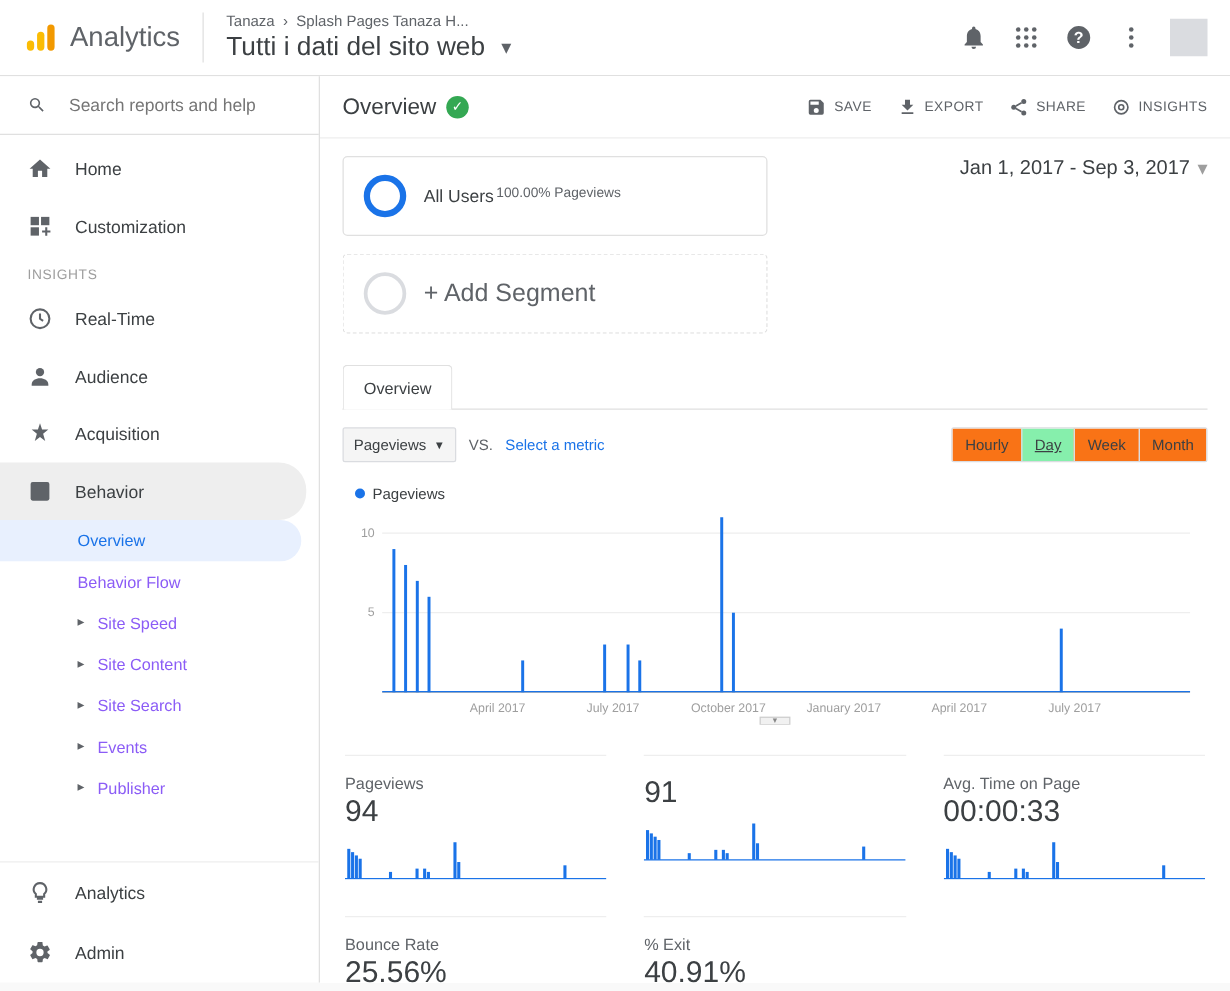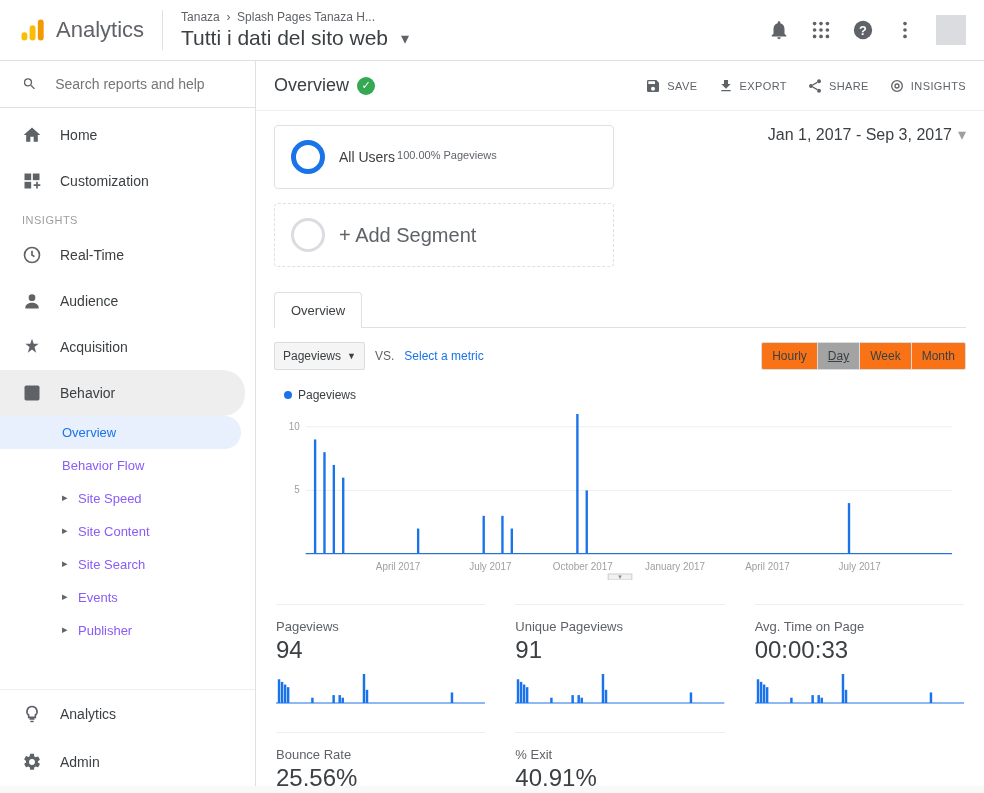--- a/index.html
+++ b/index.html
@@ -61,21 +61,21 @@
 .tab { padding:10px 16px; font-size:13px; color:#5f6368; border:1px solid transparent; border-bottom:none; background:#f5f5f5; cursor:pointer; border-radius:4px 4px 0 0;}
 .tab.active { background:#fff; border-color:#e0e0e0; color:#3c4043; font-weight:500; position:relative; top:1px;}
 
 .chart-controls { display:flex; align-items:center; padding:14px 0; gap:10px; }
 .metric-btn { border:1px solid #dadce0; background:#f5f5f5; padding:6px 8px; font-size:12px; color:#3c4043; border-radius:2px; display:flex; align-items:center; gap:6px; cursor:pointer;}
 .vs { font-size:12px; color:#5f6368; }
 .select-metric { font-size:12px; color:#1a73e8; cursor:pointer;}
 .granularity { margin-left:auto; display:flex; border:1px solid #dadce0; border-radius:2px; overflow:hidden;}
 .gran-btn { padding:6px 10px; font-size:12px; color:#3c4043; border-left:1px solid #dadce0; cursor:pointer; background:#f97316;}
 .gran-btn:first-child { border-left:none; }
-.gran-btn.active { background:#a3a3a3;text-decoration:underline; }
+.gran-btn.active { background:#86efac;text-decoration:underline; }
 
 .legend { display:flex; align-items:center; gap:6px; font-size:12px; color:#3c4043; padding:4px 10px;}
 .legend-dot { width:8px; height:8px; border-radius:50%; background:#1a73e8; }
 
 .chart-area { position:relative; height:170px; margin:4px 10px 0 10px; }
 .chart-area svg { width:100%; height:100%; }
 
 .spark-row { display:flex; gap:30px; margin-top:24px; padding:0 2px; }
 .spark-card { flex:1; border-top:1px solid #eee; padding-top:14px; min-width:0;}
 .spark-label { font-size:13px; color:#5f6368; }
@@ -365,21 +365,20 @@
                 <rect x="28.565217391304344" y="25.727272727272727" width="2" height="5.2727272727272725" fill="#1a73e8"></rect>
                 <rect x="45.81159420289855" y="23.090909090909093" width="2" height="7.909090909090908" fill="#1a73e8"></rect>
                 <rect x="50.7391304347826" y="23.090909090909093" width="2" height="7.909090909090908" fill="#1a73e8"></rect>
                 <rect x="53.20289855072463" y="25.727272727272727" width="2" height="5.2727272727272725" fill="#1a73e8"></rect>
                 <rect x="70.44927536231883" y="2" width="2" height="29" fill="#1a73e8"></rect>
                 <rect x="72.91304347826086" y="17.81818181818182" width="2" height="13.181818181818182" fill="#1a73e8"></rect>
                 <rect x="141.89855072463766" y="20.454545454545453" width="2" height="10.545454545454545" fill="#1a73e8"></rect>
               </svg>
       </div>
             <div class="spark-card">
-        <div class="spark-label">Unique Pageviews</div>
         <div class="spark-value">91</div>
         <svg viewBox="0 0 170 32" preserveAspectRatio="none">
                 <line x1="0" y1="31" x2="170" y2="31" stroke="#1a73e8" stroke-width="1"></line>
                 <rect x="1.4637681159420288" y="7.27272727272727" width="2" height="23.72727272727273" fill="#1a73e8"></rect>
                 <rect x="3.9275362318840576" y="9.90909090909091" width="2" height="21.09090909090909" fill="#1a73e8"></rect>
                 <rect x="6.391304347826086" y="12.545454545454547" width="2" height="18.454545454545453" fill="#1a73e8"></rect>
                 <rect x="8.855072463768115" y="15.181818181818183" width="2" height="15.818181818181817" fill="#1a73e8"></rect>
                 <rect x="28.565217391304344" y="25.727272727272727" width="2" height="5.2727272727272725" fill="#1a73e8"></rect>
                 <rect x="45.81159420289855" y="23.090909090909093" width="2" height="7.909090909090908" fill="#1a73e8"></rect>
                 <rect x="50.7391304347826" y="23.090909090909093" width="2" height="7.909090909090908" fill="#1a73e8"></rect>

